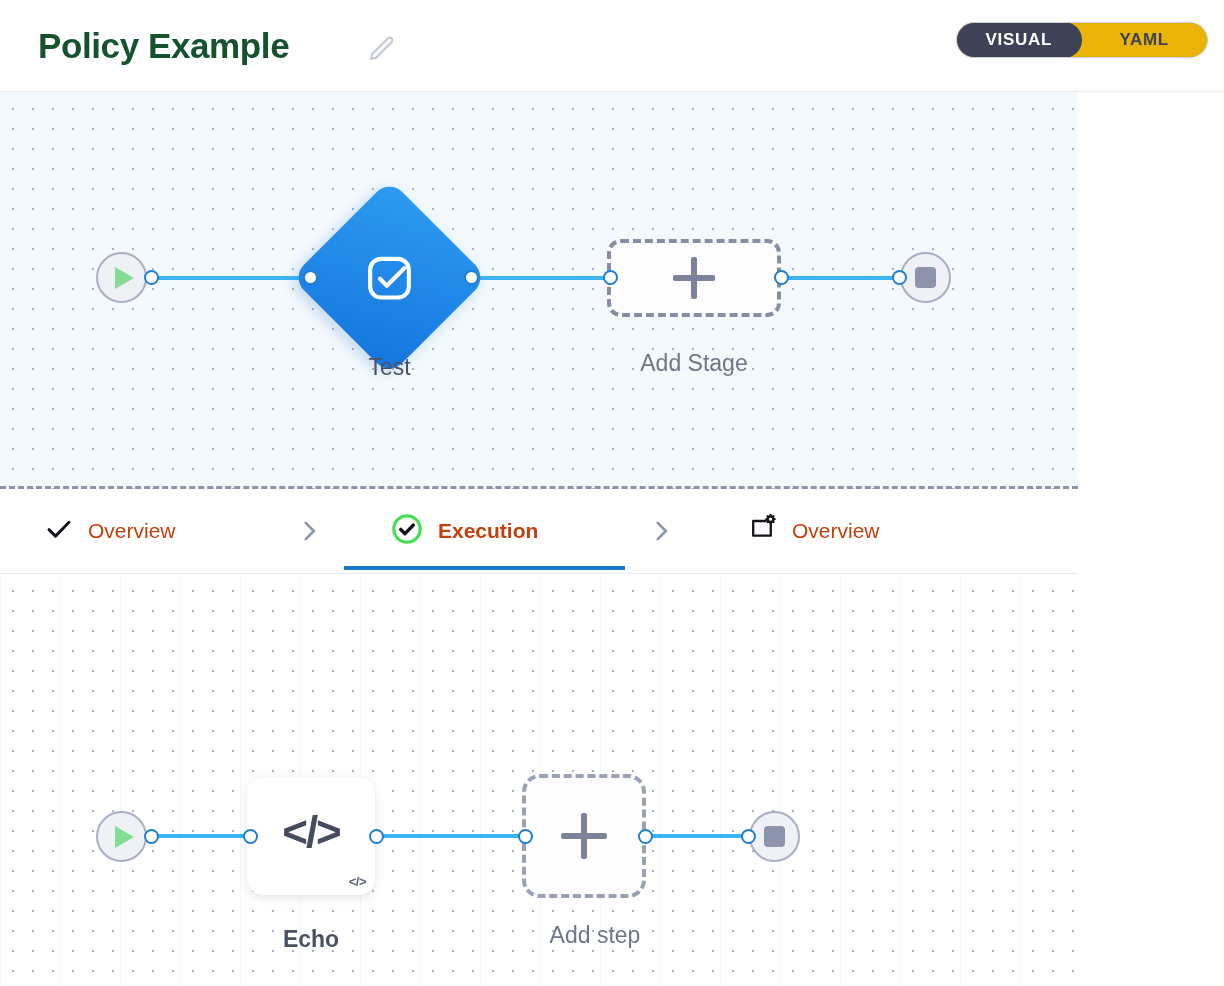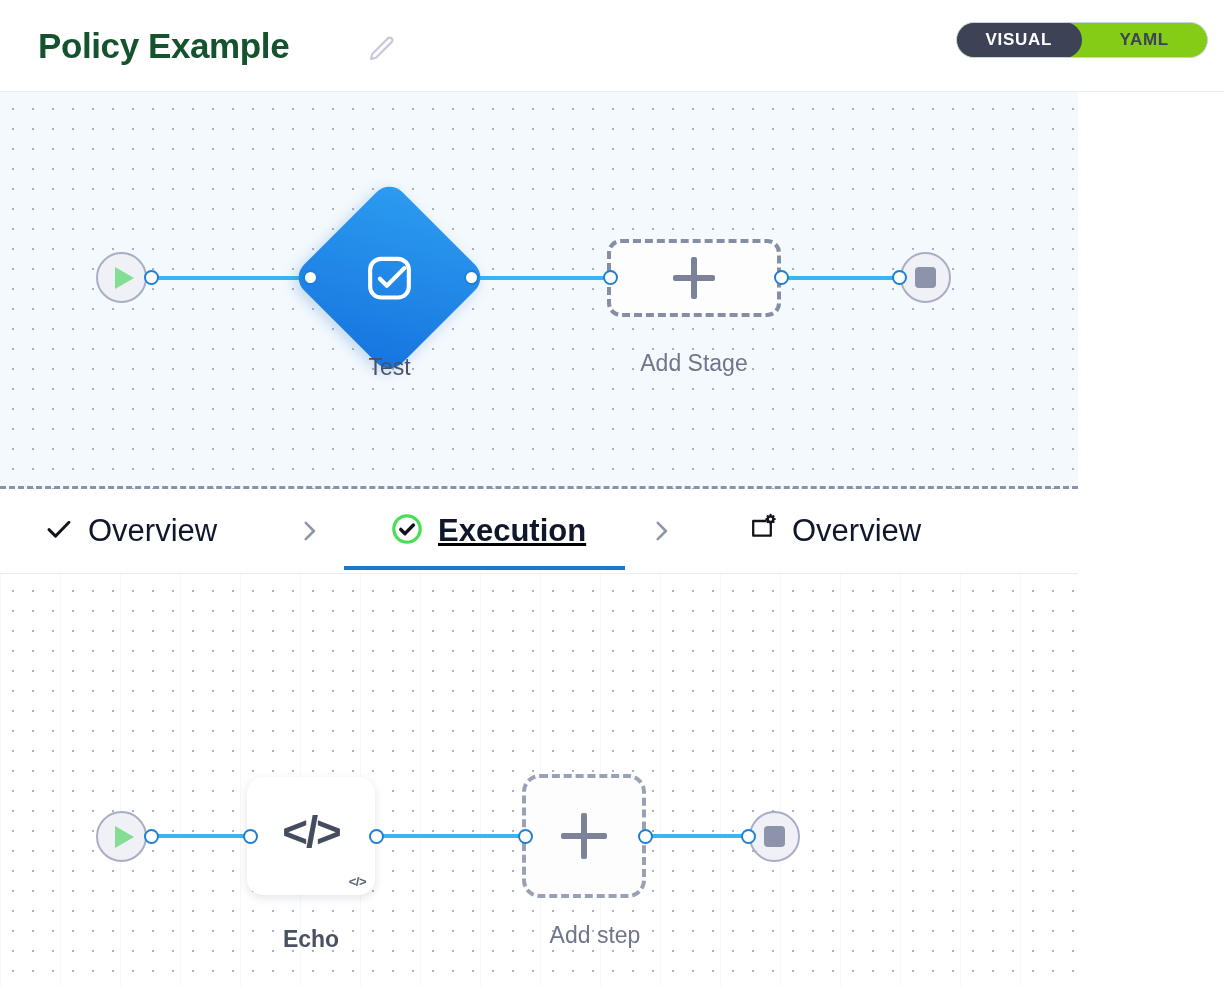--- a/index.html
+++ b/index.html
@@ -26,21 +26,21 @@
   .edit-pencil {
     position: absolute; left: 366px; top: 34px;
     width: 30px; height: 30px;
     cursor: pointer;
   }
   .mode-toggle {
     position: absolute; right: 16px; top: 22px;
     width: 252px; height: 36px;
     border: 1px solid #c9cfdd;
     border-radius: 18px;
-    background: #84cc16;
+    background: #eab308;
     display: flex; align-items: center;
     overflow: hidden;
   }
   .mode-opt {
     flex: 1; height: 100%;
     display: flex; align-items: center; justify-content: center;
     font-size: 17px; font-weight: bold;
     letter-spacing: 0.7px;
     cursor: pointer;
   }
@@ -191,21 +191,21 @@
   .tabbar {
     position: absolute; left: 0; top: 489px;
     width: 1224px; height: 84px;
     background: #ffffff;
   }
   .tab {
     position: absolute; top: 0; height: 84px;
     display: flex; align-items: center; gap: 14px;
     cursor: pointer;
   }
-  .tab-label { font-size: 31px; color: #0f172a; }
+  .tab-label { font-size: 21px; color: #c2410c; }
   .tab.active .tab-label { font-weight: bold; }
   .tab-underline {
     position: absolute; height: 4px;
     background: #1a78cd; bottom: 3px;
   }
   .chevron {
     position: absolute; top: 0; height: 84px;
     display: flex; align-items: center;
     color: #8e96ab;
   }
@@ -280,21 +280,21 @@
     </span>
     <span class="tab-label">Overview</span>
   </div>
 
   <div class="chevron" style="left:296px;">
     <svg width="26" height="26" viewBox="0 0 24 24" fill="none" stroke="#8e96ab" stroke-width="2.4" stroke-linecap="round" stroke-linejoin="round">
       <path d="M9 4.5l7.5 7.5L9 19.5"></path>
     </svg>
   </div>
 
-  <div class="tab active" style="left:390px;text-decoration:underline;">
+  <div class="tab active" style="left:390px;">
     <span>
       <svg width="34" height="34" viewBox="0 0 24 24" fill="none">
         <circle cx="12" cy="12" r="9.3" stroke="#4ade58" stroke-width="2.3"></circle>
         <path d="M7.6 12.3l3 3 5.9-6.1" stroke="#12141a" stroke-width="2.4" stroke-linecap="round" stroke-linejoin="round"></path>
       </svg>
     </span>
     <span class="tab-label">Execution</span>
   </div>
   <div class="tab-underline" style="left:344px; width:281px;"></div>
 

